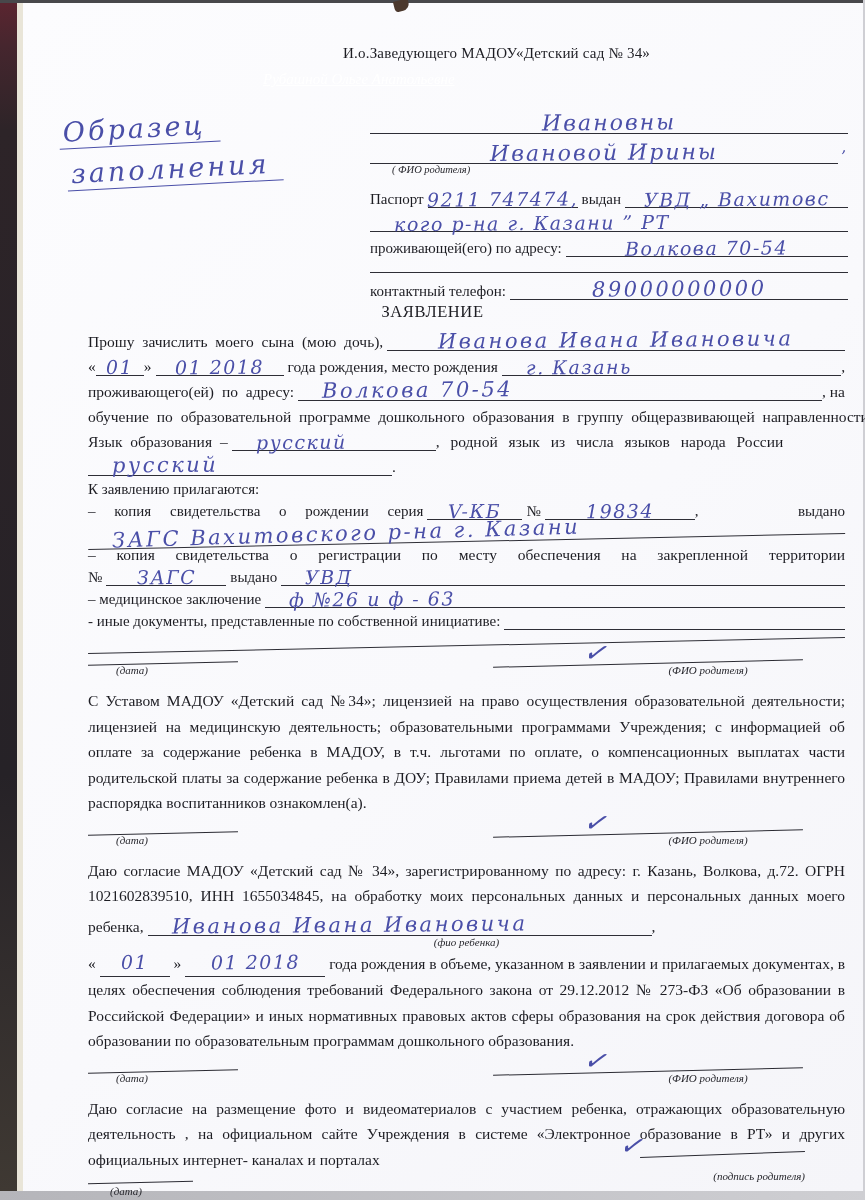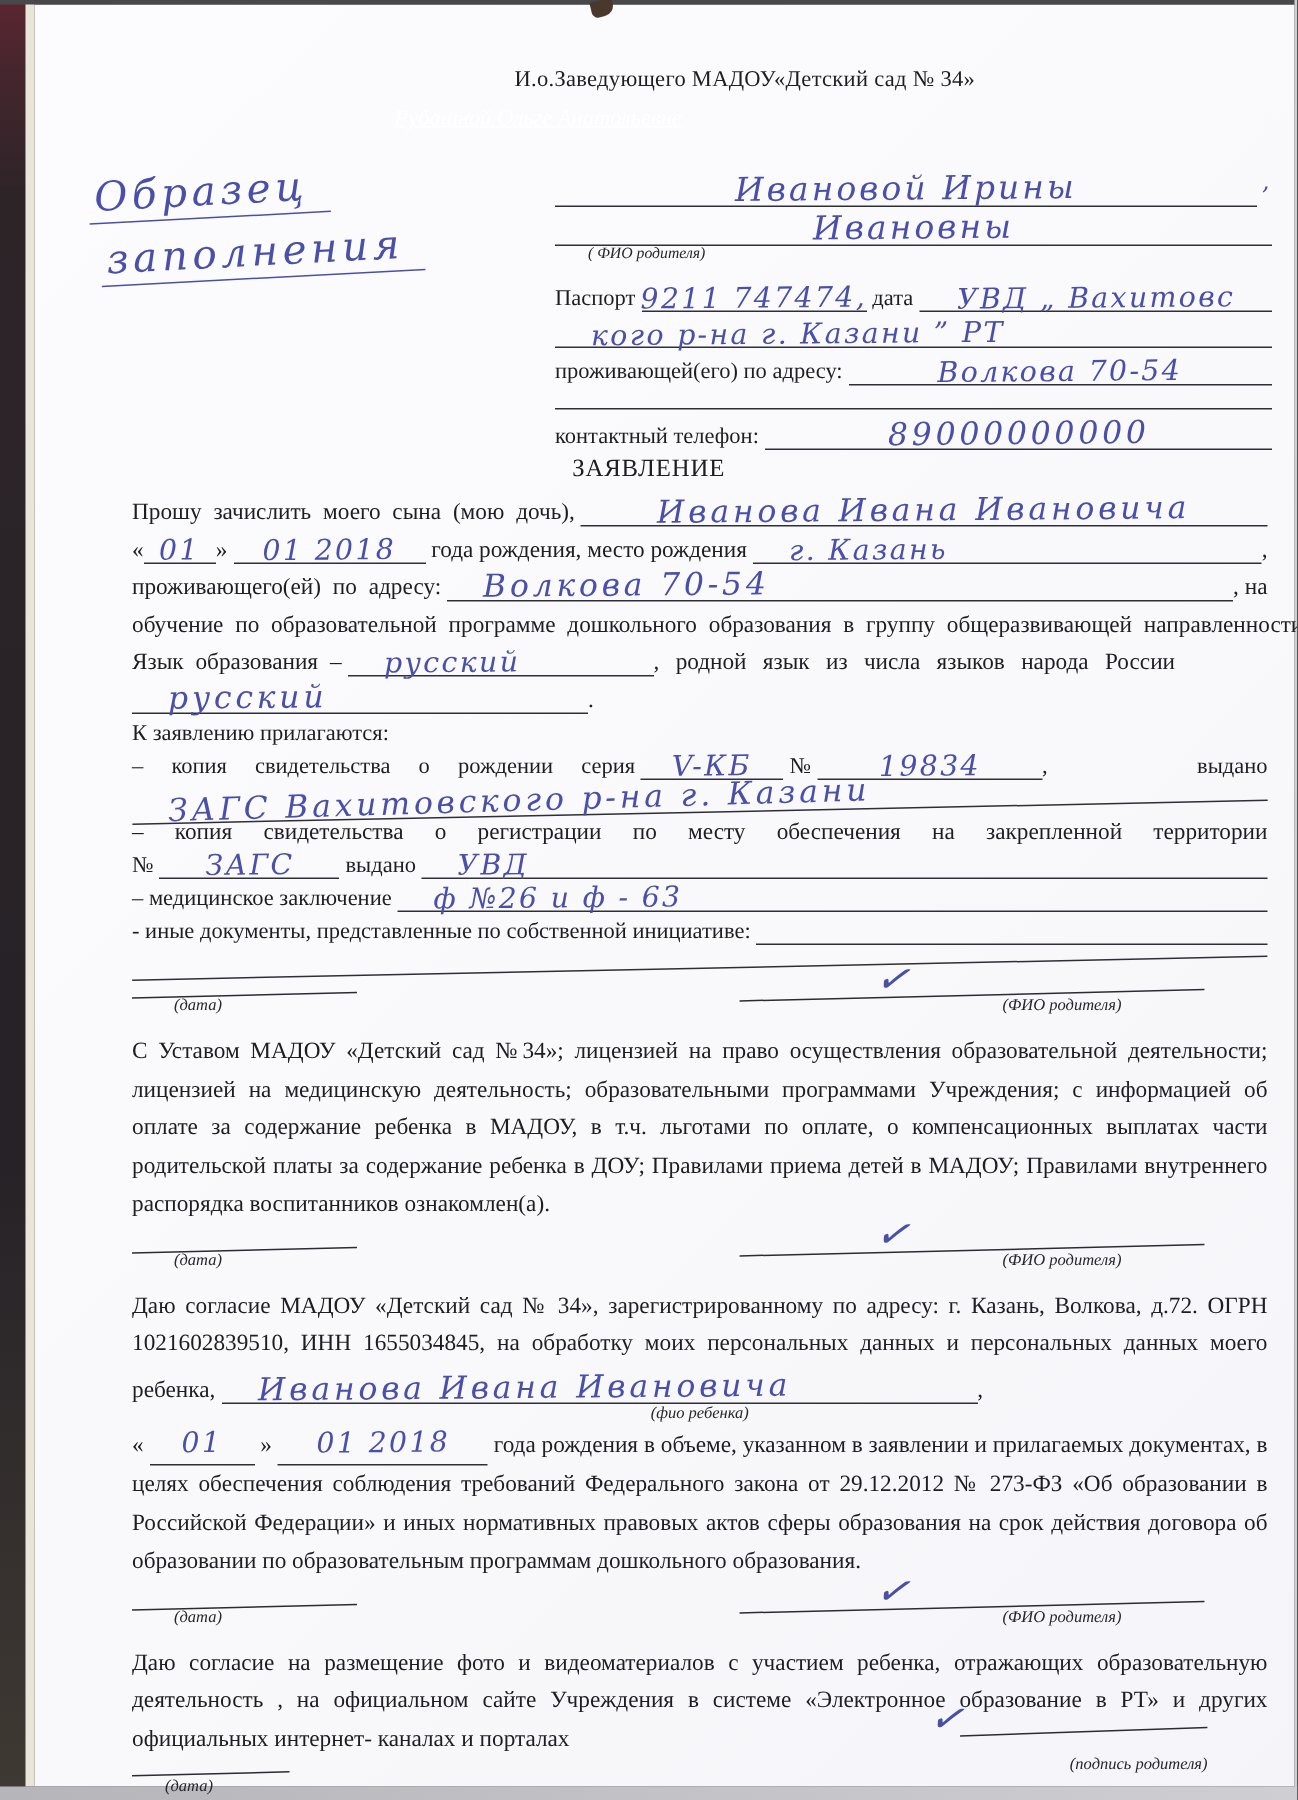--- a/index.html
+++ b/index.html
@@ -104,38 +104,38 @@
 
   <div class="hdr1 print">И.о.Заведующего МАДОУ«Детский сад № 34»</div>
   <div class="hdr2 print-i">Рубашной Ольге Анатольевне</div>
 
   <div class="sample hw">
     <div class="s1">Образец</div><br>
     <div class="s2">заполнения</div>
   </div>
 
   <div class="appl print">
+    <div class="row r-name2">
+      <span class="ufill">
+          <span class="hw h22">Ивановны</span>
+        </span>
+    </div>
     <div class="row r-name1">
       <span class="ufill">
           <span class="hw h22">Ивановой Ирины</span>
         </span>
       <span class="tailmark hw">’</span>
-    </div>
-    <div class="row r-name2">
-      <span class="ufill">
-          <span class="hw h22">Ивановны</span>
-        </span>
     </div>
     <div class="cap fio1">( ФИО  родителя)</div>
     <div class="row r-pass">
       <span class="print">Паспорт</span>
       <span class="ufill w150">
           <span class="hw h19">9211 747474,</span>
         </span>
-      <span class="print ml4">дата</span>
+      <span class="print ml4">выдан</span>
       <span class="ufill">
           <span class="hw h19">УВД „ Вахитовс</span>
         </span>
     </div>
     <div class="row r-iss2">
       <span class="ufill la">
           <span class="hw h19">кого р-на г. Казани ” РТ</span>
         </span>
     </div>
     <div class="row r-addr">

